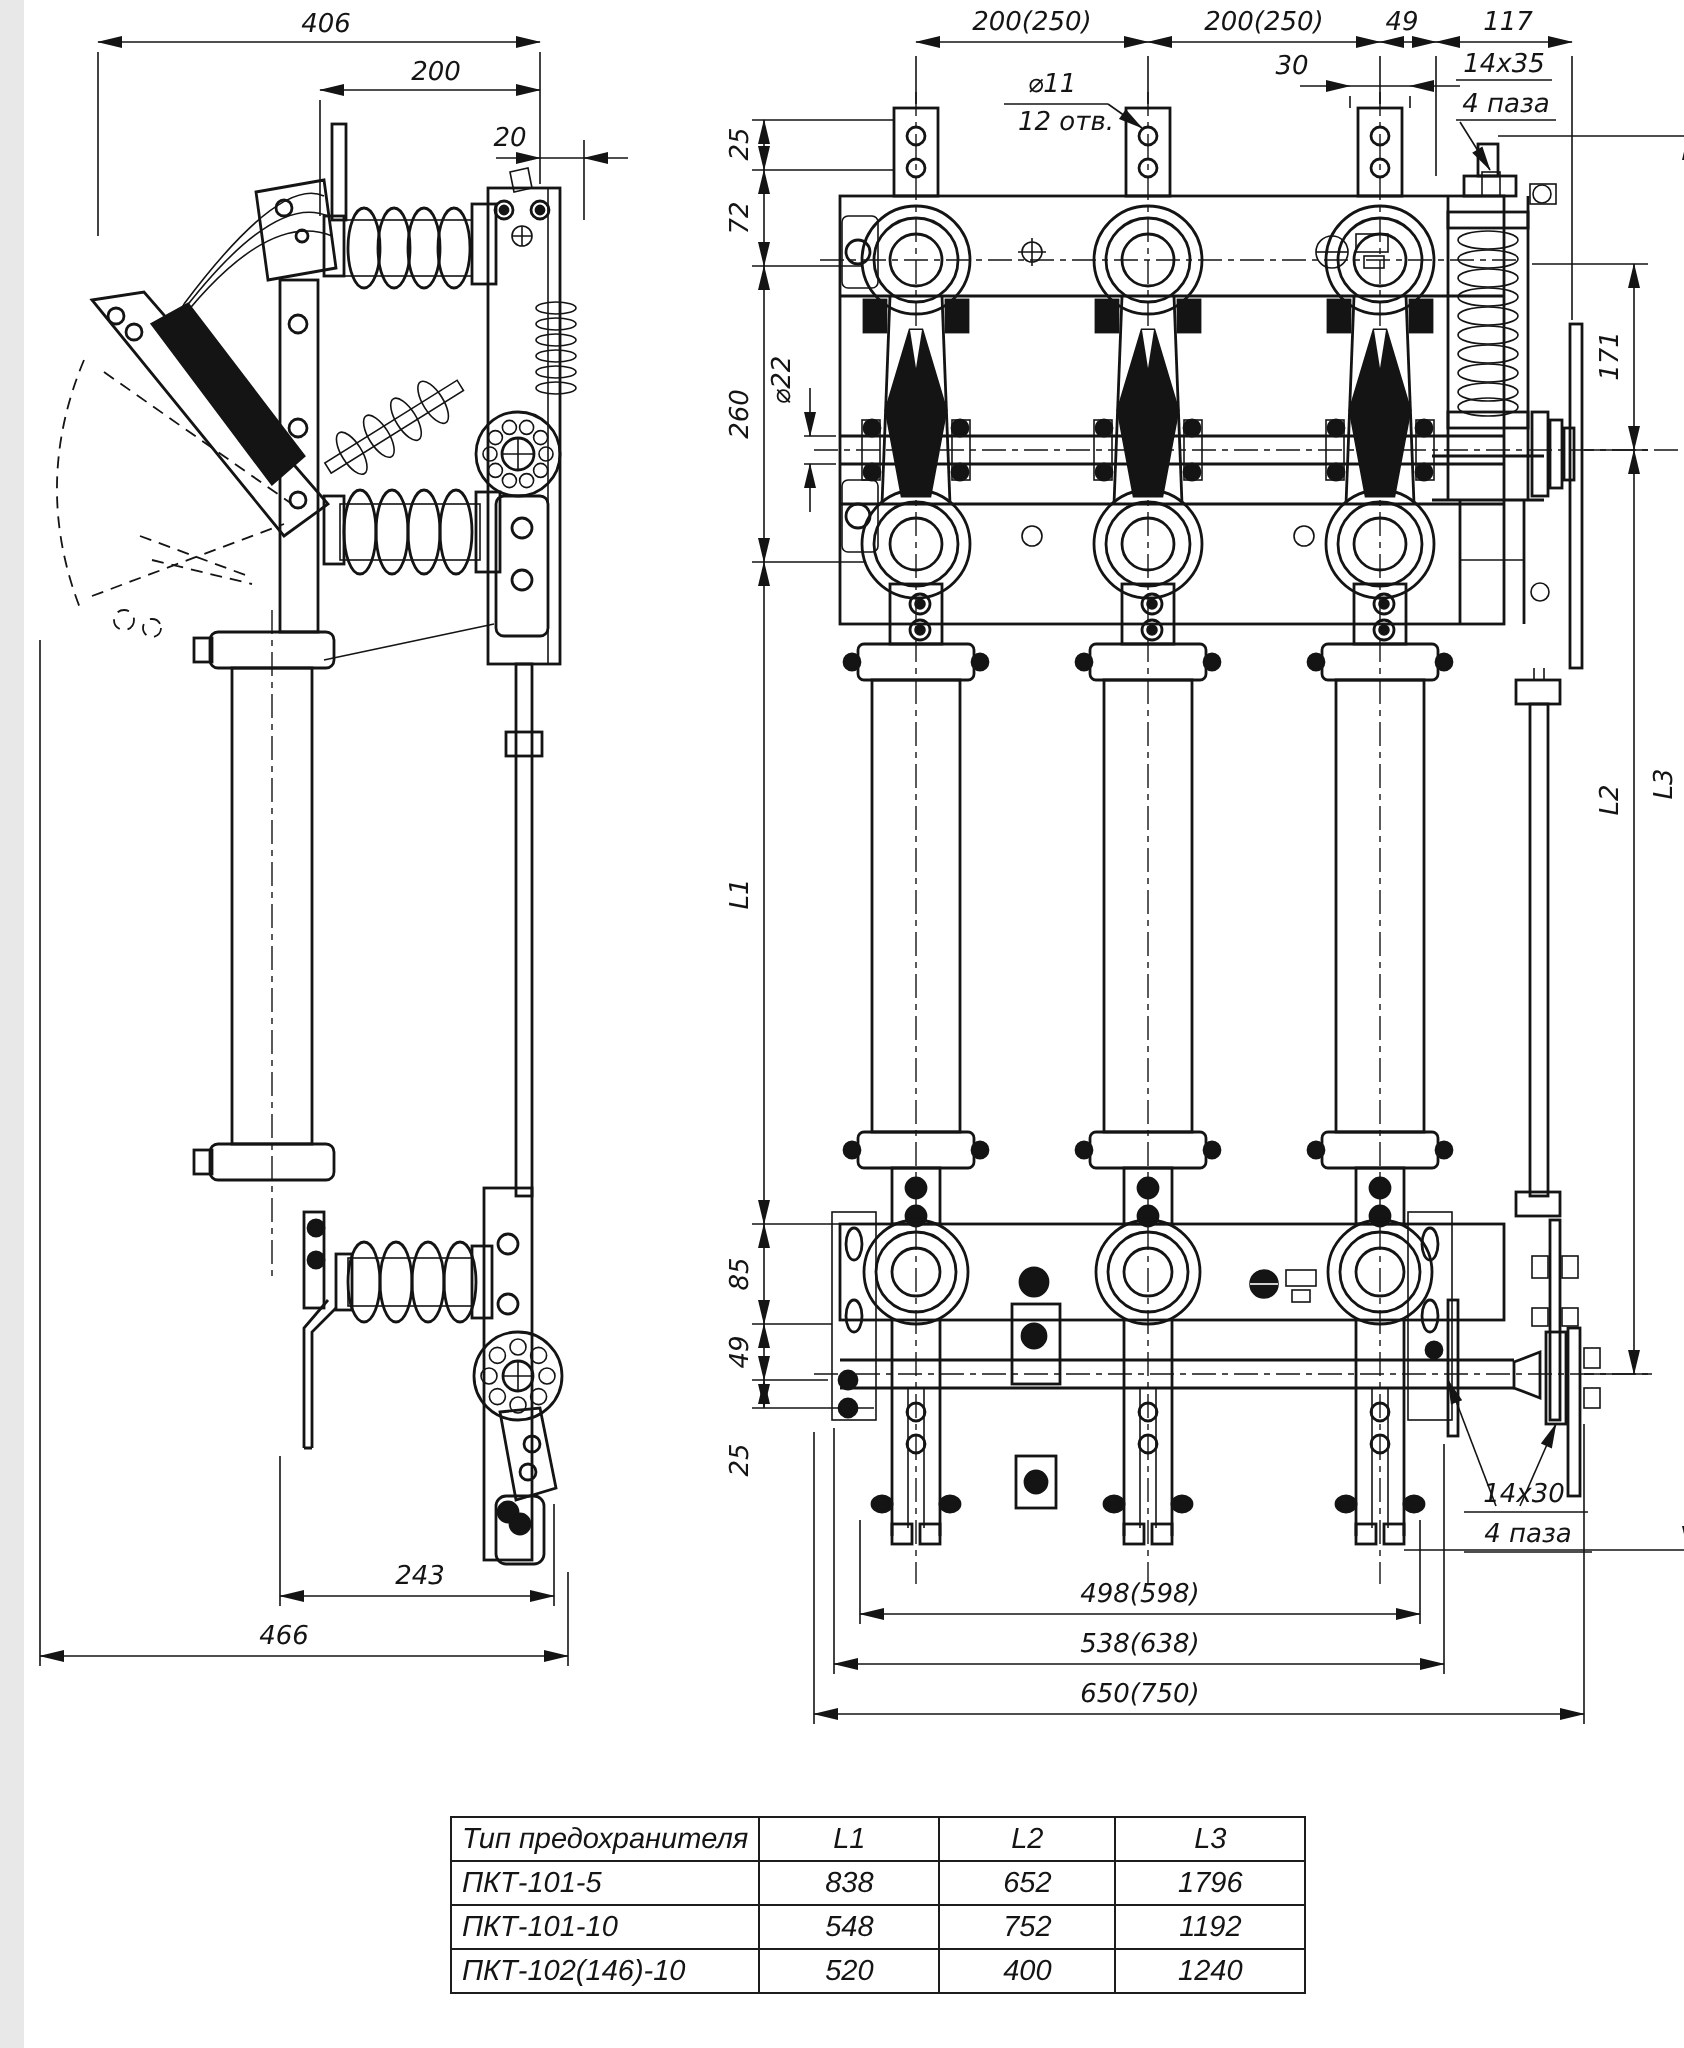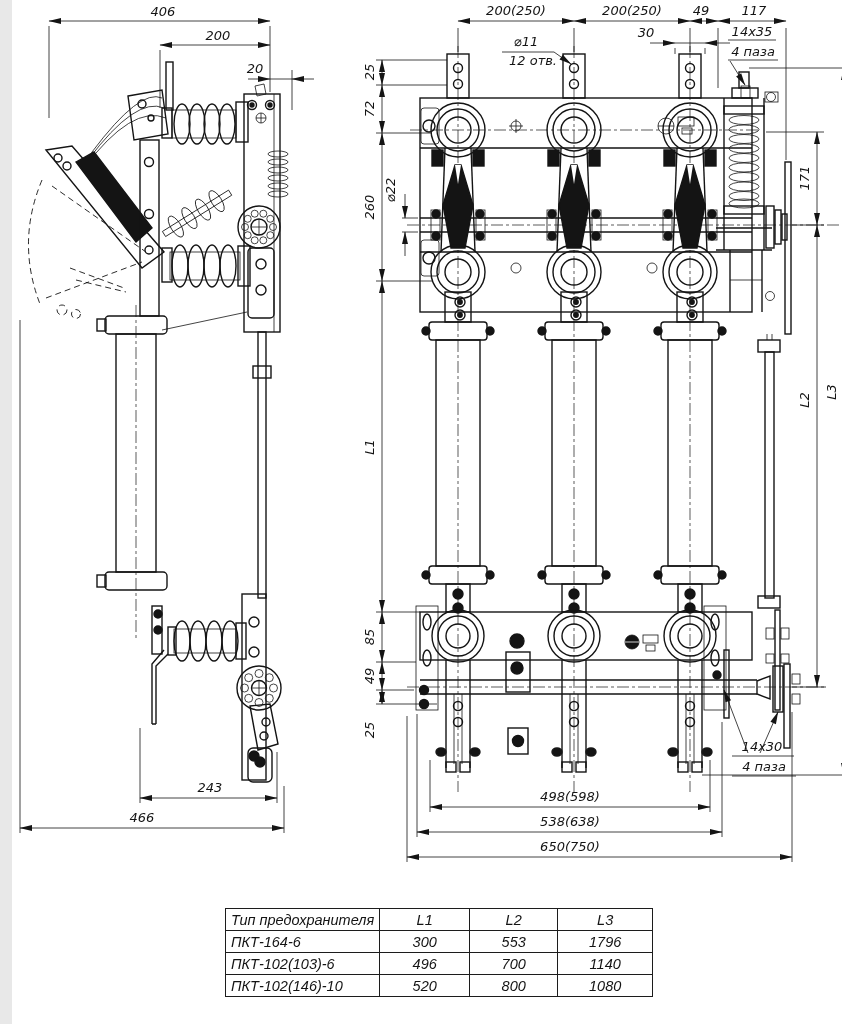--- a/index.html
+++ b/index.html
@@ -425,32 +425,32 @@
         <col class="w3">
       </colgroup>
   <tbody>
         <tr>
     <td>Тип предохранителя</td>
     <td class="c">L1</td>
     <td class="c">L2</td>
     <td class="c">L3</td>
   </tr>
   <tr>
-    <td>ПКТ-164-6</td>
-    <td class="c">300</td>
-    <td class="c">553</td>
+    <td>ПКТ-101-5</td>
+    <td class="c">838</td>
+    <td class="c">652</td>
     <td class="c">1796</td>
   </tr>
   <tr>
-    <td>ПКТ-102(103)-6</td>
-    <td class="c">496</td>
-    <td class="c">700</td>
-    <td class="c">1140</td>
+    <td>ПКТ-101-10</td>
+    <td class="c">548</td>
+    <td class="c">752</td>
+    <td class="c">1192</td>
   </tr>
   <tr>
     <td>ПКТ-102(146)-10</td>
     <td class="c">520</td>
-    <td class="c">800</td>
-    <td class="c">1080</td>
+    <td class="c">400</td>
+    <td class="c">1240</td>
   </tr>
 </tbody>
     </table>
 </div>
 
 </body></html>

